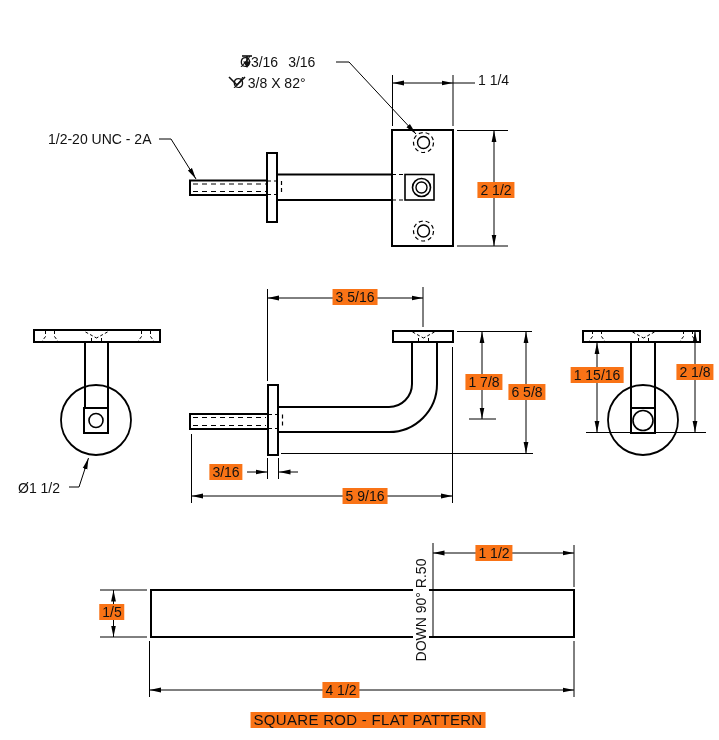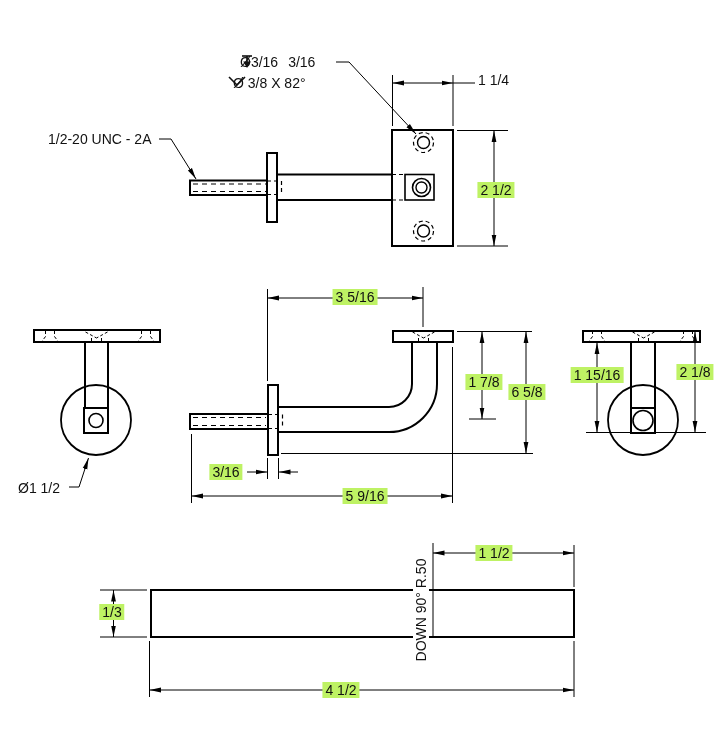--- a/index.html
+++ b/index.html
@@ -13,21 +13,21 @@
   .o12 {fill:none;stroke:#000;stroke-width:1.4;}
   .d   {fill:none;stroke:#000;stroke-width:1;}
   .hid {fill:none;stroke:#000;stroke-width:1.2;stroke-dasharray:4 3;}
   .hid2{fill:none;stroke:#000;stroke-width:1;stroke-dasharray:3 2.2;}
   .thr {fill:none;stroke:#000;stroke-width:1.2;stroke-dasharray:5 4;}
   .arr2{marker-start:url(#arr);marker-end:url(#arr);}
   .arrE{marker-end:url(#arr);}
   .arrS{marker-start:url(#arr);}
   
   .txt{position:absolute;font-size:14px;color:#111;white-space:nowrap;line-height:16px;}
-  .ctr{transform:translate(-50%,-50%);background:#bef264;padding:0 3px;}
+  .ctr{transform:translate(-50%,-50%);background:#f97316;padding:0 3px;}
   .vctr{transform:translateY(-50%);}
   .rot{transform:translate(-50%,-50%) rotate(-90deg);background:#fff;padding:0 3px;}
   .flexrow{display:flex;align-items:center;gap:5px;}
   .caption{font-size:15px;letter-spacing:0.3px;}
   .icon{display:inline-block;}
 </style>
 </head>
 <body>
 
 <div id="stage">
@@ -247,17 +247,18 @@
   <div class="txt ctr" style="left:527px;top:392px">6 5/8</div>
   <div class="txt ctr" style="left:226px;top:472px">3/16</div>
   <div class="txt ctr" style="left:365px;top:496px">5 9/16</div>
 
   <div class="txt vctr" style="left:18px;top:488px">Ø1 1/2</div>
 
   <div class="txt ctr" style="left:597px;top:375px">1 15/16</div>
   <div class="txt ctr" style="left:695px;top:372px">2 1/8</div>
 
   <div class="txt ctr" style="left:494px;top:553px">1 1/2</div>
-  <div class="txt ctr" style="left:112px;top:612px">1/3</div>
+  <div class="txt ctr" style="left:112px;top:612px">1/5</div>
   <div class="txt ctr" style="left:341px;top:690px">4 1/2</div>
   <div class="txt rot" style="left:421px;top:610px">DOWN 90° R.50</div>
+  <div class="txt ctr caption" style="left:368px;top:720px">SQUARE ROD - FLAT PATTERN</div>
 
 </div>
 
 </body></html>

